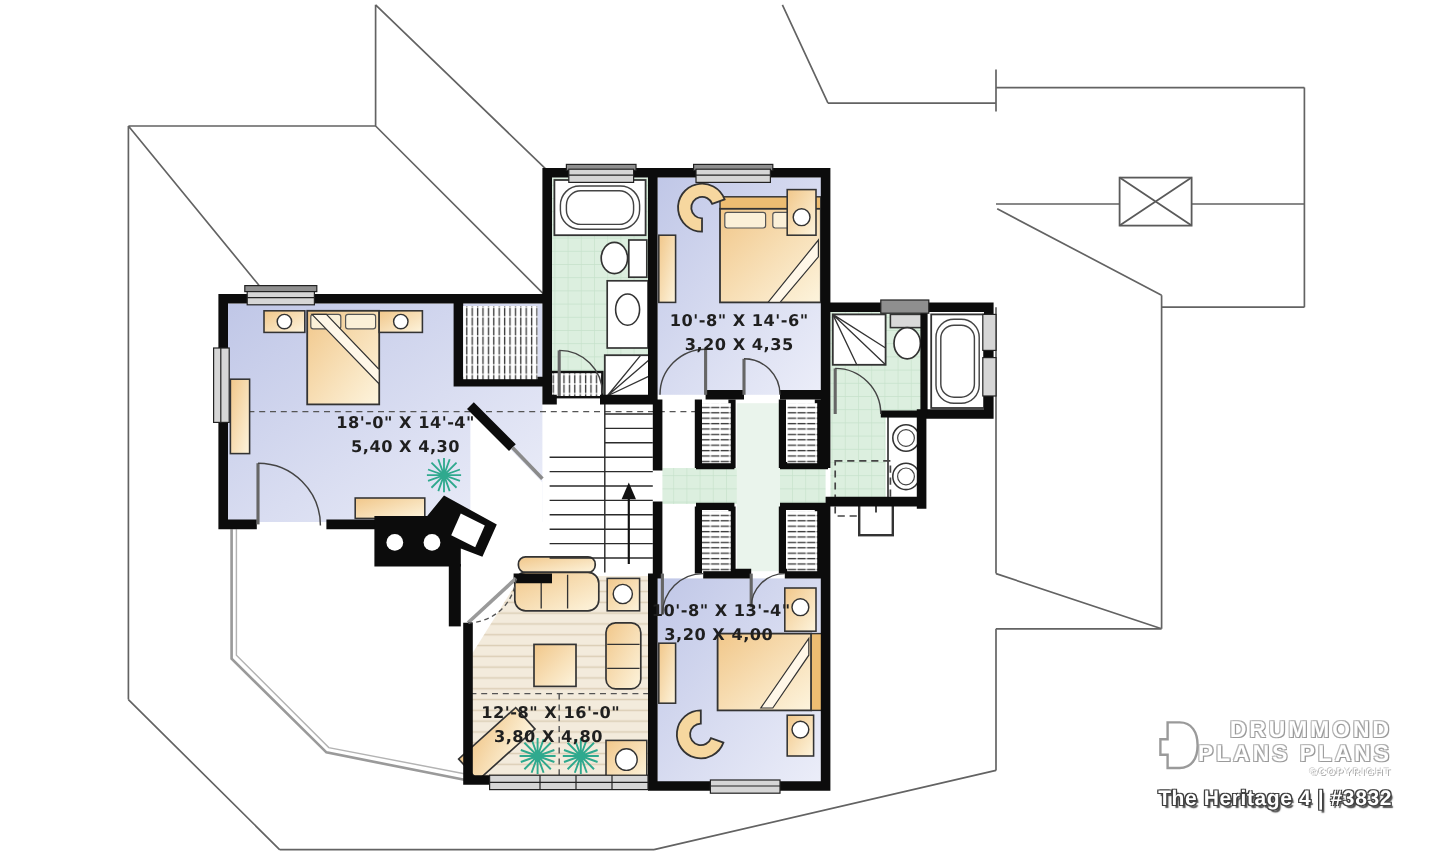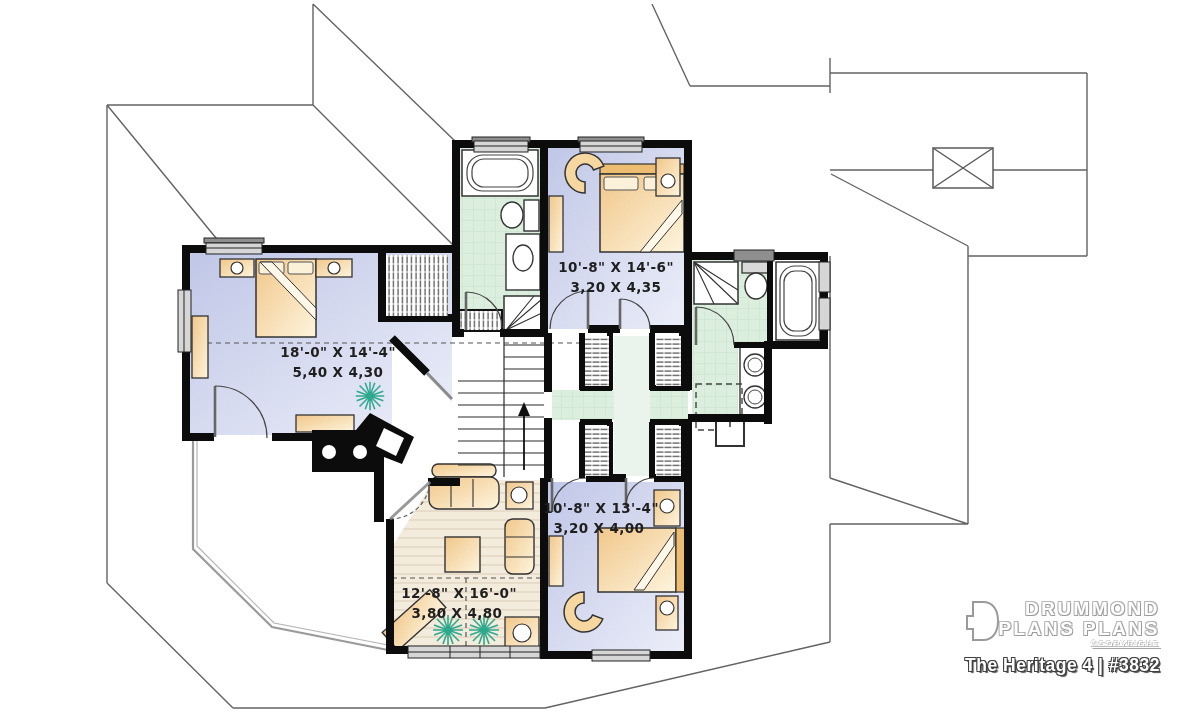--- a/index.html
+++ b/index.html
@@ -8,21 +8,21 @@
   .stage svg{position:absolute;left:0;top:0;}
   svg text.dim{fill:#1f1f1f;font-size:13.5px;font-weight:600;letter-spacing:.4px;
                font-family:"DejaVu Sans",sans-serif;text-anchor:middle;}
   .brand{position:absolute;top:599px;right:40px;text-align:right;}
   .brand-row{display:flex;align-items:center;justify-content:flex-end;gap:8px;}
   .brand-text{text-align:right;line-height:1.04;}
   .brand-l1,.brand-l2{font-family:"Liberation Sans",sans-serif;font-size:19px;font-weight:700;
        letter-spacing:2.5px;color:#fff;
        text-shadow:1px 1px 0 #9a9a9a,-1px -1px 0 #b9b9b9,1px -1px 0 #ababab,-1px 1px 0 #ababab;}
   .brand-copy{font-family:"Liberation Sans",sans-serif;font-size:8px;letter-spacing:1.5px;color:#fff;
-       text-shadow:1px 1px 0 #a5a5a5,-1px -1px 0 #bdbdbd;margin-top:1px;text-decoration:underline;}
+       text-shadow:1px 1px 0 #a5a5a5,-1px -1px 0 #bdbdbd;margin-top:1px;}
   .plan-title{margin-top:7px;font-family:"Liberation Sans",sans-serif;font-size:17.5px;font-weight:700;
        letter-spacing:.5px;color:#fff;
        text-shadow:-1px -1px 0 #3f3f3f,1px -1px 0 #3f3f3f,-1px 1px 0 #3f3f3f,1px 1px 0 #3f3f3f,2px 2px 1px #4a4a4a;text-align:center;}
 </style>
 </head>
 <body>
 
 <div class="stage">
 <svg width="1200" height="711" viewBox="0 0 1200 711">
   <defs>

